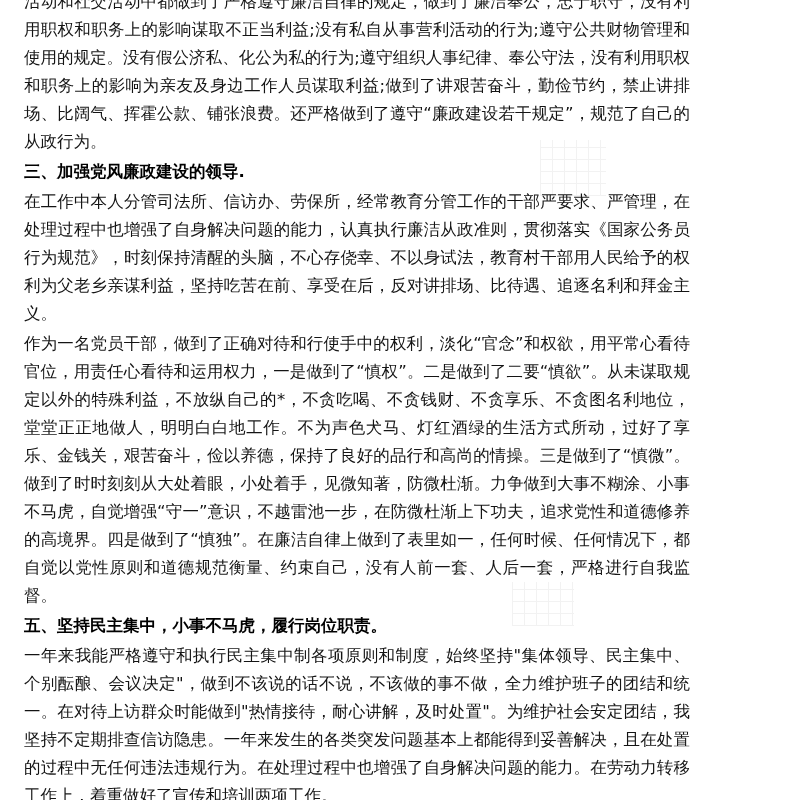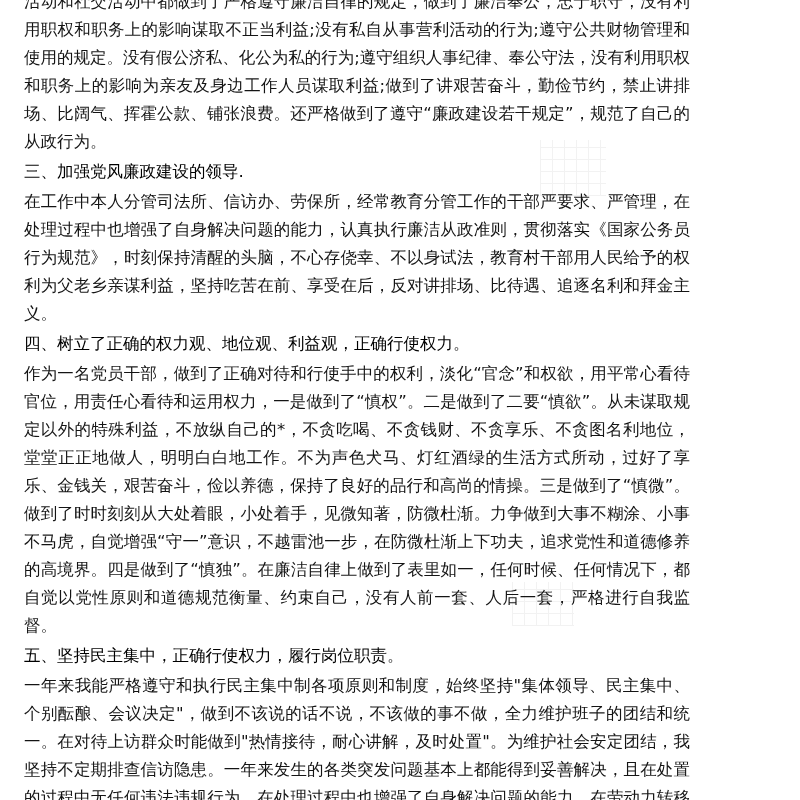--- a/index.html
+++ b/index.html
@@ -26,21 +26,21 @@
     text-align: justify;
     word-break: break-all;
   }
   .para {
     margin: 0 0 2px 0;
     font-weight: normal;
   }
   .heading {
     margin: 2px 0 2px 0;
     font-size: 16.5px;
-    font-weight: normal;
+    font-weight: bold;
     color: #000000;
     text-align: left;
   }
   .watermark {
     position: absolute;
     opacity: 0.55;
     pointer-events: none;
     background-image:
       repeating-linear-gradient(0deg,   #e9e9e9 0 1px, transparent 1px 12px),
       repeating-linear-gradient(90deg,  #e9e9e9 0 1px, transparent 1px 12px);
@@ -56,24 +56,23 @@
   <div class="watermark wm1"></div>
   <div class="watermark wm2"></div>
 
   <div class="content">
     <p class="para">活动和社交活动中都做到了严格遵守廉洁自律的规定，做到了廉洁奉公，忠于职守，没有利用职权和职务上的影响谋取不正当利益;没有私自从事营利活动的行为;遵守公共财物管理和使用的规定。没有假公济私、化公为私的行为;遵守组织人事纪律、奉公守法，没有利用职权和职务上的影响为亲友及身边工作人员谋取利益;做到了讲艰苦奋斗，勤俭节约，禁止讲排场、比阔气、挥霍公款、铺张浪费。还严格做到了遵守“廉政建设若干规定”，规范了自己的从政行为。</p>
 
     <h3 class="heading">三、加强党风廉政建设的领导.</h3>
 
     <p class="para">在工作中本人分管司法所、信访办、劳保所，经常教育分管工作的干部严要求、严管理，在处理过程中也增强了自身解决问题的能力，认真执行廉洁从政准则，贯彻落实《国家公务员行为规范》，时刻保持清醒的头脑，不心存侥幸、不以身试法，教育村干部用人民给予的权利为父老乡亲谋利益，坚持吃苦在前、享受在后，反对讲排场、比待遇、追逐名利和拜金主义。</p>
 
-    <h3 class="heading">四、树立了正确的权力观、地位观、利益观，正确行使权力。</h3>
 
     <p class="para">作为一名党员干部，做到了正确对待和行使手中的权利，淡化“官念”和权欲，用平常心看待官位，用责任心看待和运用权力，一是做到了“慎权”。二是做到了二要“慎欲”。从未谋取规定以外的特殊利益，不放纵自己的*，不贪吃喝、不贪钱财、不贪享乐、不贪图名利地位，堂堂正正地做人，明明白白地工作。不为声色犬马、灯红酒绿的生活方式所动，过好了享乐、金钱关，艰苦奋斗，俭以养德，保持了良好的品行和高尚的情操。三是做到了“慎微”。做到了时时刻刻从大处着眼，小处着手，见微知著，防微杜渐。力争做到大事不糊涂、小事不马虎，自觉增强“守一”意识，不越雷池一步，在防微杜渐上下功夫，追求党性和道德修养的高境界。四是做到了“慎独”。在廉洁自律上做到了表里如一，任何时候、任何情况下，都自觉以党性原则和道德规范衡量、约束自己，没有人前一套、人后一套，严格进行自我监督。</p>
 
-    <h3 class="heading">五、坚持民主集中，正确行使权力，履行岗位职责。</h3>
+    <h3 class="heading">五、坚持民主集中，小事不马虎，履行岗位职责。</h3>
 
     <p class="para">一年来我能严格遵守和执行民主集中制各项原则和制度，始终坚持"集体领导、民主集中、个别酝酿、会议决定"，做到不该说的话不说，不该做的事不做，全力维护班子的团结和统一。在对待上访群众时能做到"热情接待，耐心讲解，及时处置"。为维护社会安定团结，我坚持不定期排查信访隐患。一年来发生的各类突发问题基本上都能得到妥善解决，且在处置的过程中无任何违法违规行为。在处理过程中也增强了自身解决问题的能力。在劳动力转移工作上，着重做好了宣传和培训两项工作。</p>
 
     <h3 class="heading">六、履行岗位职责:</h3>
   </div>
 
 </div>
 
 </body></html>

